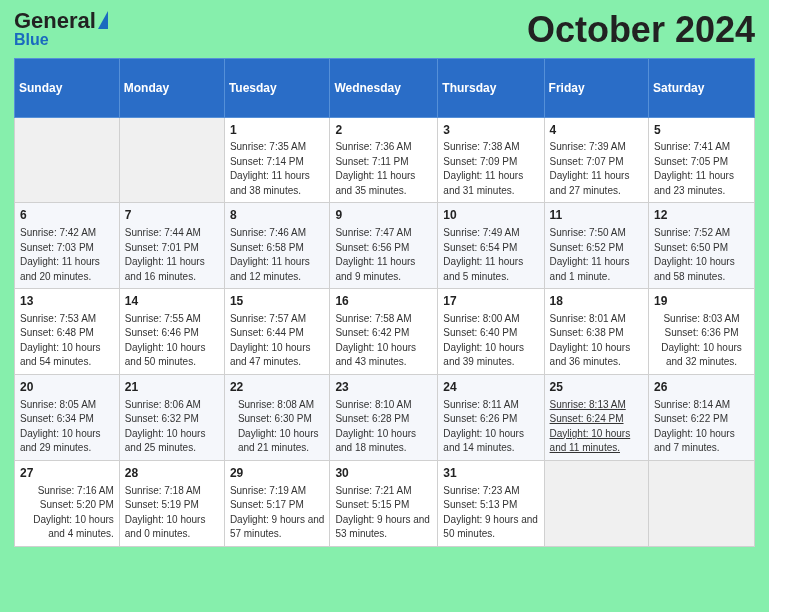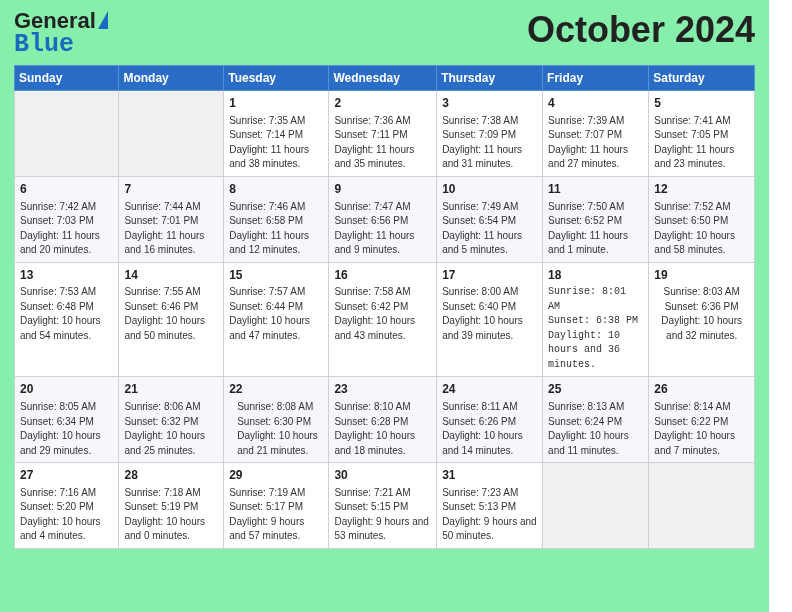--- a/index.html
+++ b/index.html
@@ -60,21 +60,21 @@
     .calendar {
       width: 100%;
       border-collapse: collapse;
       border: 1px solid #ccc;
     }
     .calendar th {
       background: #2a6dc7;
       color: #fff;
       font-size: 12px;
       font-weight: bold;
-      padding: 5px 4px;
+      padding: 22px 4px;
       text-align: left;
       border: 1px solid #5590d8;
     }
     .calendar td {
       vertical-align: top;
       border: 1px solid #d0d0d0;
       padding: 4px 5px;
       width: 113px;
       min-height: 80px;
       background: #fff;
@@ -107,21 +107,21 @@
 </head>
 <body>
 
 <div class="page">
   <div class="header">
     <div class="logo">
       <div class="logo-text">
         <span class="logo-general">General</span>
           <span class="logo-triangle"></span>
       </div>
-      <div style="font-size:25px;font-weight:bold;color:#1a6abf;line-height:1;font-family:Liberation Mono, monospace;">Blue</div>
+      <div style="font-size:16px;font-weight:bold;color:#1a6abf;line-height:1;">Blue</div>
     </div>
     <div class="title-area">
       <div class="month-title">October 2024</div>
     </div>
   </div>
 
   <table class="calendar">
     <thead>
       <tr>
       <th>Sunday</th>
@@ -238,21 +238,21 @@
 Daylight: 10 hours and 43 minutes.</div>
           </td>
           <td>
             <span class="day-num">17</span>
             <div class="day-info" style="white-space: pre-line;">Sunrise: 8:00 AM
 Sunset: 6:40 PM
 Daylight: 10 hours and 39 minutes.</div>
           </td>
           <td>
             <span class="day-num">18</span>
-            <div class="day-info" style="white-space: pre-line; font-family: Liberation Mono, monospace;">Sunrise: 8:01 AM
+            <div class="day-info" style="white-space: pre-line;">Sunrise: 8:01 AM
 Sunset: 6:38 PM
 Daylight: 10 hours and 36 minutes.</div>
           </td>
           <td>
             <span class="day-num">19</span>
             <div class="day-info" style="white-space: pre-line; text-align: center;">Sunrise: 8:03 AM
 Sunset: 6:36 PM
 Daylight: 10 hours and 32 minutes.</div>
           </td>
         </tr>
@@ -282,35 +282,35 @@
 Daylight: 10 hours and 18 minutes.</div>
           </td>
           <td>
             <span class="day-num">24</span>
             <div class="day-info" style="white-space: pre-line;">Sunrise: 8:11 AM
 Sunset: 6:26 PM
 Daylight: 10 hours and 14 minutes.</div>
           </td>
           <td>
             <span class="day-num">25</span>
-            <div class="day-info" style="white-space: pre-line;">Sunrise: 8:13 AM
+            <div class="day-info" style="white-space: pre-line; text-decoration: underline;">Sunrise: 8:13 AM
 Sunset: 6:24 PM
 Daylight: 10 hours and 11 minutes.</div>
           </td>
           <td>
             <span class="day-num">26</span>
             <div class="day-info" style="white-space: pre-line;">Sunrise: 8:14 AM
 Sunset: 6:22 PM
 Daylight: 10 hours and 7 minutes.</div>
           </td>
         </tr>
         <tr>
           <td>
             <span class="day-num">27</span>
-            <div class="day-info" style="white-space: pre-line;">Sunrise: 7:16 AM
+            <div class="day-info" style="white-space: pre-line; text-align: right;">Sunrise: 7:16 AM
 Sunset: 5:20 PM
 Daylight: 10 hours and 4 minutes.</div>
           </td>
           <td>
             <span class="day-num">28</span>
             <div class="day-info" style="white-space: pre-line;">Sunrise: 7:18 AM
 Sunset: 5:19 PM
 Daylight: 10 hours and 0 minutes.</div>
           </td>
           <td>

